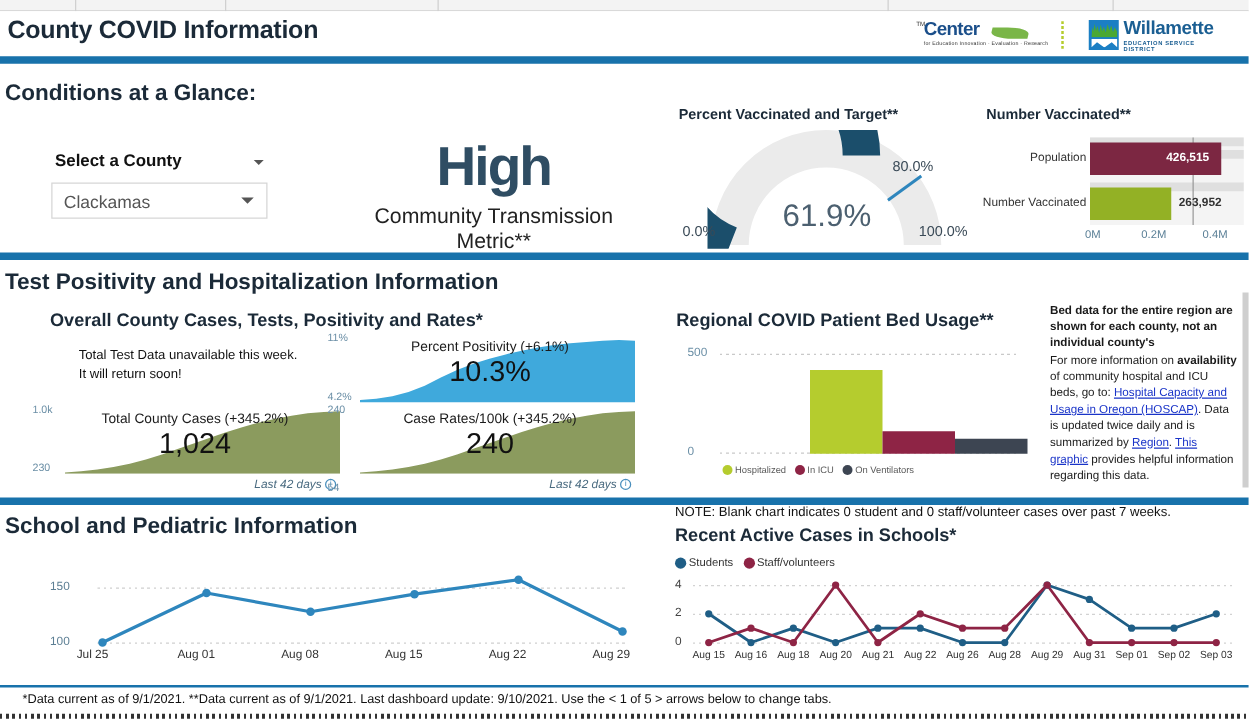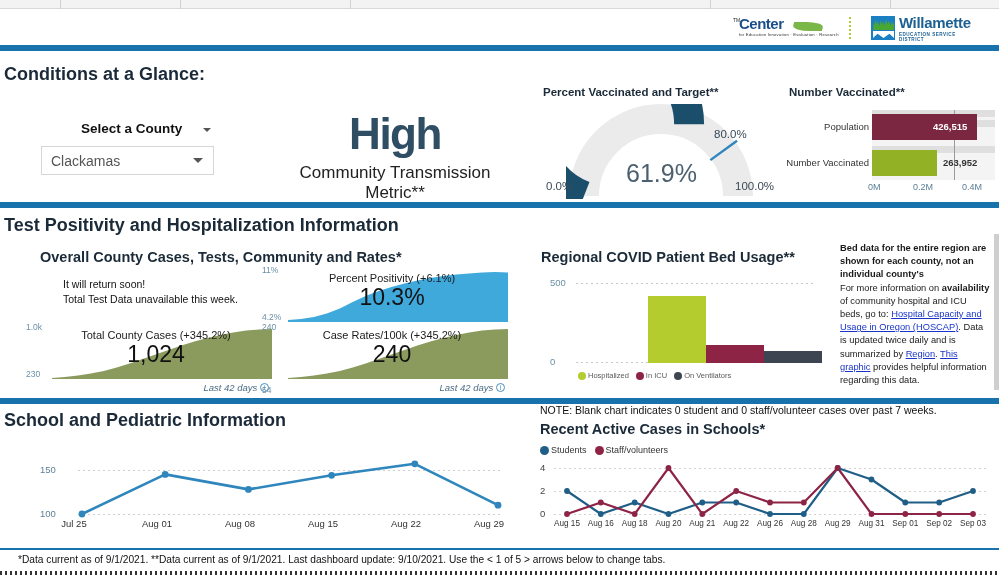--- a/index.html
+++ b/index.html
@@ -52,21 +52,21 @@
   }
   .wesd-word { font-size:15px; font-weight:bold; color:#1b5f93; letter-spacing:-0.3px; line-height:1;}
   .wesd-sub { font-size:4.6px; font-weight:bold; color:#1b5f93; letter-spacing:0.5px; margin-top:2px; }
 
   .rule-blue { position:absolute; left:0; width:999px; height:6px; background:#1872ab; }
 
   .sec-title { position:absolute; font-size:18px; font-weight:bold; color:#1b2a38; }
 
   
   .panel-label { position:absolute; font-size:11.5px; font-weight:bold; color:#1b2a38; }
-  .select-label { position:absolute; left:44px; top:121px; font-size:13.5px; font-weight:bold; color:#111;margin-left:37px; }
+  .select-label { position:absolute; left:44px; top:121px; font-size:13.5px; font-weight:bold; color:#111; }
   .caret {
     width:0;height:0;border-left:5px solid transparent;border-right:5px solid transparent;
     border-top:5px solid #555;
   }
   .caret-sm { border-left-width:4px;border-right-width:4px;border-top-width:4px; }
   .sel-caret-top { position:absolute; left:203px; top:128px; }
   .dropdown {
     position:absolute; left:41px; top:146px; width:173px; height:29px;
     border:1px solid #d6d6d6; background:#fff;
   }
@@ -167,20 +167,21 @@
 
   <div class="chrome-strip">
     <div class="chrome-tick" style="left:60px"></div>
     <div class="chrome-tick" style="left:180px"></div>
     <div class="chrome-tick" style="left:350px"></div>
     <div class="chrome-tick" style="left:710px"></div>
     <div class="chrome-tick" style="left:890px"></div>
   </div>
 
   <div class="header">
+    <div class="header-title">County COVID Information</div>
     <div class="logos">
       <div class="logo-center">
         <div class="lc-tm">TM</div>
         <div class="lc-word">Center</div>
         <div class="lc-swoosh"></div>
         <div class="lc-sub">for Education Innovation · Evaluation · Research</div>
       </div>
       <div class="logo-divider"></div>
       <div class="logo-wesd">
         <div class="wesd-mark">
@@ -237,25 +238,25 @@
     <div class="nv-rowlabel" style="top:11px;">Population</div>
     <div class="nv-rowlabel" style="top:47px;">Number Vaccinated</div>
     <div class="nv-tick" style="left:78px">0M</div>
     <div class="nv-tick" style="left:123px">0.2M</div>
     <div class="nv-tick" style="left:172px">0.4M</div>
   </div>
 
   <div class="rule-blue" style="top:202px"></div>
 
   <div class="sec-title" style="left:4px; top:215px;">Test Positivity and Hospitalization Information</div>
-  <div class="panel-label" style="left:40px; top:249px; font-size:14.5px;">Overall County Cases, Tests, Community and Rates*</div>
+  <div class="panel-label" style="left:40px; top:249px; font-size:14.5px;">Overall County Cases, Tests, Positivity and Rates*</div>
 
   <div class="unavail">
+    <div>Total Test Data unavailable this week.</div>
     <div>It will return soon!</div>
-    <div>Total Test Data unavailable this week.</div>
   </div>
 
   <div class="mini" style="left:276px; top:268px; width:232px; height:54px;">
     <svg width="220" height="54" viewBox="0 0 220 54" style="position:absolute;left:12px;top:0;">
       <path id="mc-area-0" d="M 0 54 L 0.0 52.0 L 12.9 51.0 L 25.9 49.0 L 38.8 45.5 L 51.8 40.5 L 64.7 34.0 L 77.6 28.0 L 90.6 23.0 L 103.5 19.0 L 116.5 15.5 L 129.4 12.5 L 142.4 10.0 L 155.3 8.0 L 168.2 6.5 L 181.2 5.5 L 194.1 4.5 L 207.1 4.0 L 220.0 4.5 L 220 54 Z" fill="#3fa9dc"></path>
     </svg>
     <div class="mini-axis-top" style="left:-14px; top:-3px;">11%</div>
     <div class="mini-axis-bot" style="left:-14px; top:44px;">4.2%</div>
     <div class="mini-title">Percent Positivity (+6.1%)</div>
     <div class="mini-big">10.3%</div>

